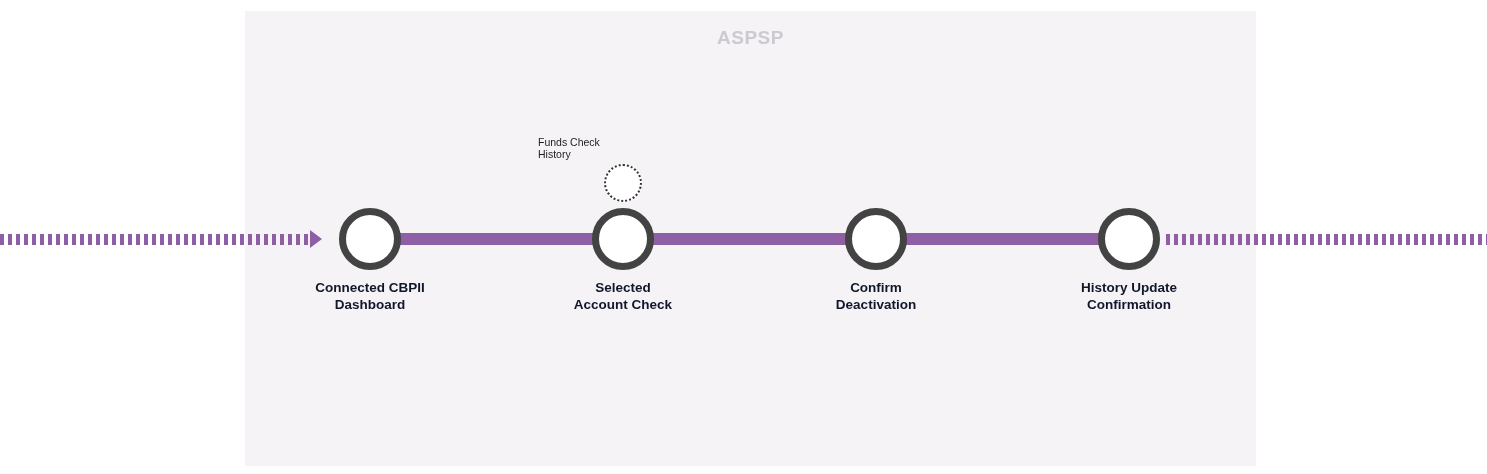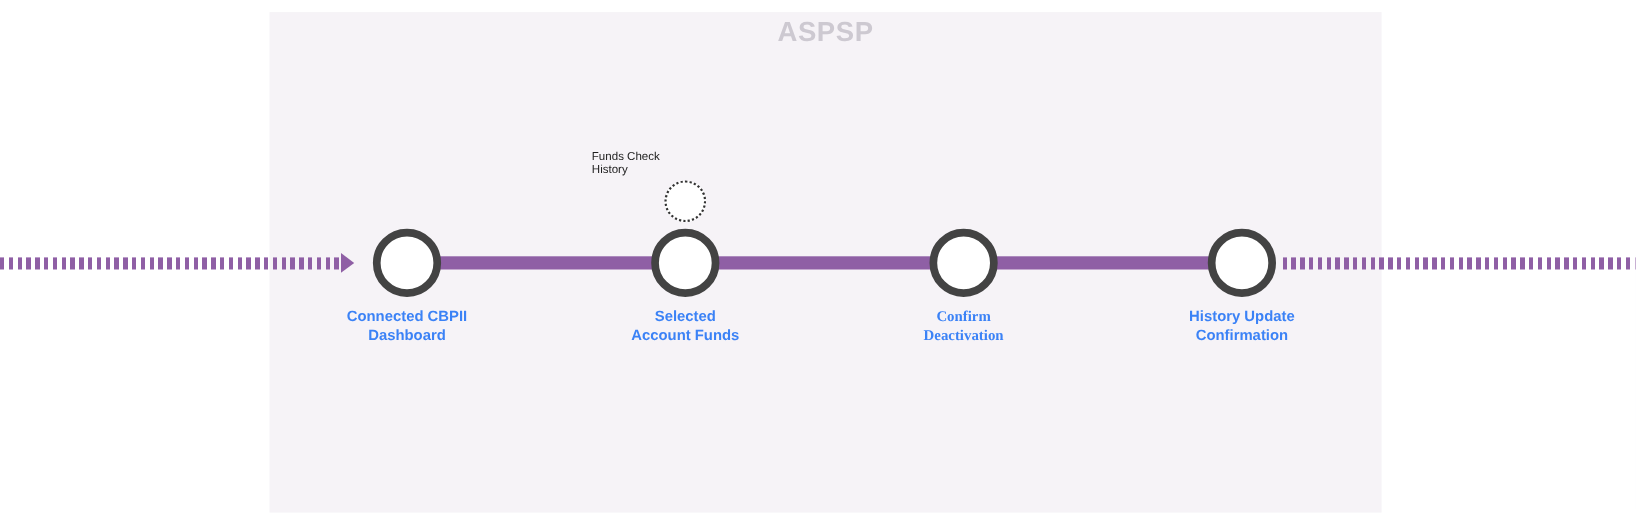--- a/index.html
+++ b/index.html
@@ -21,24 +21,24 @@
     left: 245px;
     top: 11px;
     width: 1011px;
     height: 455px;
     background: #f6f3f7;
   }
 
   .panel-title {
     position: absolute;
     left: 0;
-    top: 4px;
+    top: 16px;
     width: 1011px;
     text-align: center;
-    font-size: 25px;
+    font-size: 19px;
     font-weight: bold;
     letter-spacing: 0.5px;
     color: #cdc9d1;
     user-select: none;
   }
 
   
   .flow-dash {
     position: absolute;
     top: 234px;
@@ -89,27 +89,27 @@
   .node.n4 { left: 1098px; }
 
   .node-label {
     position: absolute;
     top: 279px;
     width: 230px;
     text-align: center;
     font-size: 13.5px;
     font-weight: bold;
     line-height: 17px;
-    color: #3b82f6;
+    color: #0f172a;
     white-space: pre-line;
     user-select: none;
   }
   .node-label.l1 { left: 255px; }
   .node-label.l2 { left: 508px; }
-  .node-label.l3 { left: 761px; font-family: Liberation Serif, serif; }
+  .node-label.l3 { left: 761px; }
   .node-label.l4 { left: 1014px; }
 
   
   .dotted-node {
     position: absolute;
     left: 604px;
     top: 164px;
     width: 38px;
     height: 38px;
     border-radius: 50%;
@@ -150,17 +150,17 @@
 <div class="dotted-node"></div>
 
 <div class="node n1"></div>
 <div class="node n2"></div>
 <div class="node n3"></div>
 <div class="node n4"></div>
 
 <div class="node-label l1">Connected CBPII
 Dashboard</div>
 <div class="node-label l2">Selected
-Account Funds</div>
+Account Check</div>
 <div class="node-label l3">Confirm
 Deactivation</div>
 <div class="node-label l4">History Update
 Confirmation</div>
 
 </body></html>

